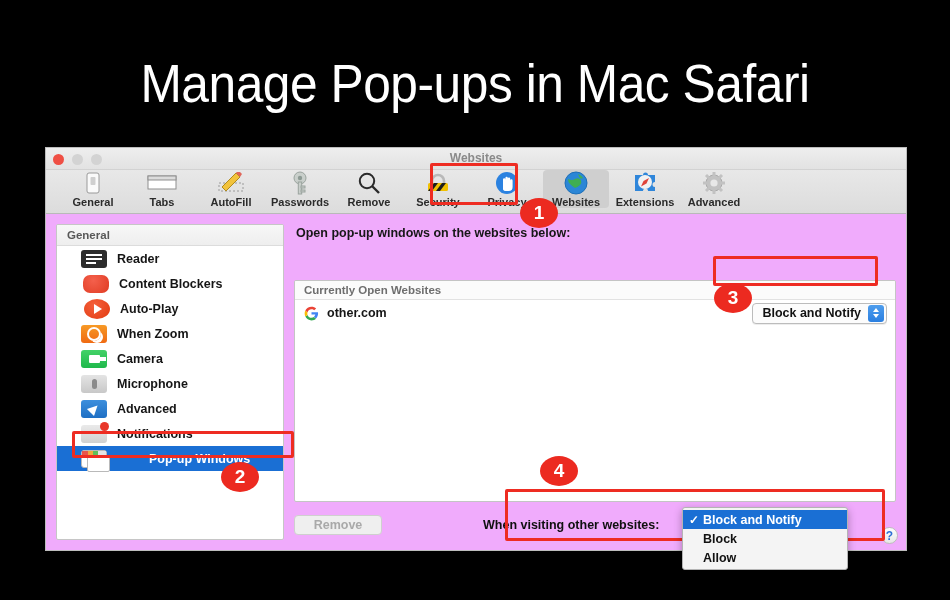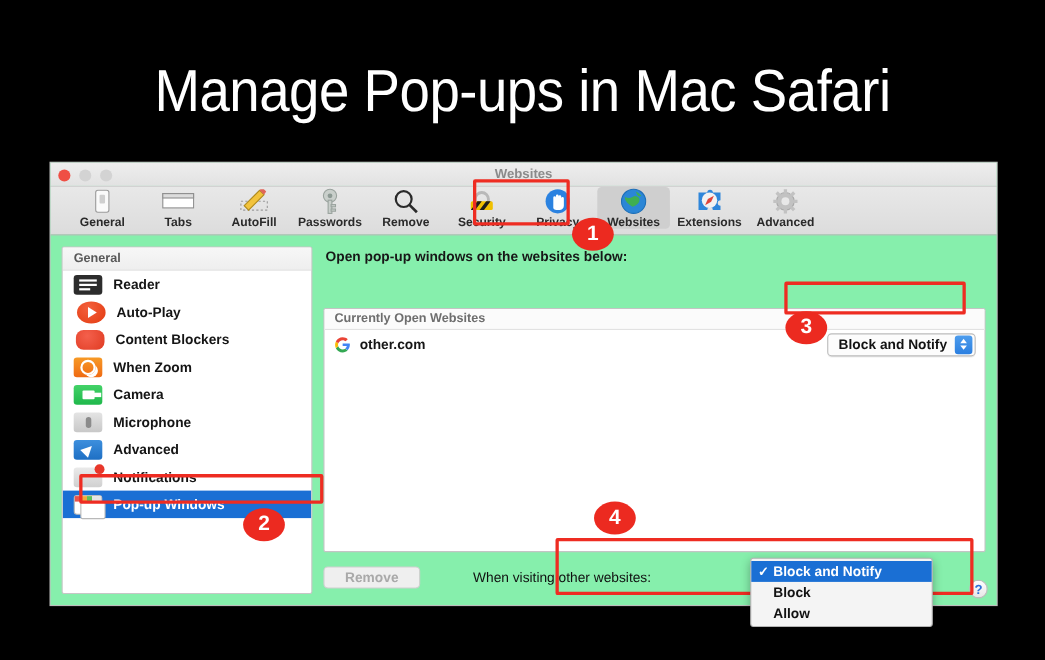--- a/index.html
+++ b/index.html
@@ -18,21 +18,21 @@
     font-size: 54px; font-weight: 400; letter-spacing: -0.5px;
     font-family: "Liberation Sans Narrow","Liberation Sans", sans-serif;
     transform: scaleX(0.92); transform-origin: center;
     white-space: nowrap;
   }
 
   
   .window {
     position: absolute; left: 46px; top: 148px;
     width: 860px; height: 402px;
-    background: #86efac;
+    background: #f0abfc;
     box-shadow: 0 0 0 1px #bdbdbd;
   }
   .titlebar {
     position: relative; height: 22px;
     background: linear-gradient(#eeeeee,#e2e2e2);
     border-bottom: 1px solid #d2d2d2;
   }
   .win-title {
     position: absolute; left:0; right:0; top: 3px;
     text-align: center; font-size: 12px; font-weight: 700; color: #8a8a8a;
@@ -68,26 +68,26 @@
     overflow: hidden;
   }
   .sb-head {
     font-size: 11.5px; font-weight: 700; color: #585858;
     padding: 4px 0 4px 10px;
     background: linear-gradient(#f7f7f7,#eeeeee);
     border-bottom: 1px solid #dcdcdc;
   }
   .sb-item {
     display: flex; align-items: center; gap: 10px;
-    height: 25px; padding-left: 10px;
+    height: 25px; padding-left: 24px;
   }
   .sb-item.active { background: #1a6fd4; }
   .sb-ico { width: 26px; height: 18px; flex: 0 0 26px; position: relative; border-radius: 3px; }
   .sb-lbl { font-size: 12.5px; font-weight: 700; color: #151515; }
-  .sb-item.active .sb-lbl { color: #fff; }
+  .sb-item.active .sb-lbl { color: #fff; margin-left: 32px; }
 
   
   .ic-reader { background:#2c2c2c; }
   .ic-reader i { position:absolute; left:5px; background:#fff; height:2px; display:block; }
   .ic-reader i:nth-child(1){ top:4px; width:16px;}
   .ic-reader i:nth-child(2){ top:8px; width:16px;}
   .ic-reader i:nth-child(3){ top:12px; width:10px;}
   .ic-block { background: radial-gradient(circle at 40% 30%, #f4604c, #e03b22);
               width:22px;height:18px; border-radius:7px; margin-left:2px;}
   .ic-play { background: radial-gradient(circle at 40% 30%, #f4603c, #e23a10);
@@ -141,21 +141,21 @@
   .stepper i { width:0;height:0;border-left:3.5px solid transparent;border-right:3.5px solid transparent;display:block; }
   .stepper i:first-child { border-bottom:4px solid #fff; }
   .stepper i:last-child  { border-top:4px solid #fff; }
 
   .footer { display: flex; align-items: center; height: 30px; margin-top: 8px; position: relative; }
   .remove-btn {
     width: 88px; height: 20px; border: 1px solid #cfcfcf; border-radius: 4px;
     background: #efefef; color: #a9a9a9; font-size: 12.5px; font-weight: 700;
     display: flex; align-items: center; justify-content: center;
   }
-  .visit-label { font-size: 12.5px; font-weight: 400; color: #101010; margin-left: 48px; white-space: nowrap; }
+  .visit-label { font-size: 12.5px; font-weight: 700; color: #101010; margin-left: 101px; white-space: nowrap; }
 
   
   .menu {
     position: absolute; left: 388px; top: -3px; width: 166px;
     background: #f4f4f4; border: 1px solid #b4b4b4; border-radius: 3px;
     box-shadow: 0 3px 9px rgba(0,0,0,.3); padding: 2px 0; z-index: 30;
   }
   .menu-item { display: flex; align-items: center; height: 19px; padding-left: 6px; font-size: 12.5px; font-weight: 700; color: #121212; }
   .menu-item.sel { background: #1a6fd4; color: #fff; }
   .menu-check { width: 14px; font-size: 12px; }
@@ -323,26 +323,26 @@
 
         <div class="sb-item">
           <div class="sb-ico ic-reader">
               <i></i>
               <i></i>
               <i></i>
             </div>
           <div class="sb-lbl">Reader</div>
         </div>
         <div class="sb-item">
+          <div class="sb-ico ic-block"></div>
+          <div class="sb-lbl">Content Blockers</div>
+        </div>
+        <div class="sb-item">
           <div class="sb-ico ic-play"></div>
           <div class="sb-lbl">Auto-Play</div>
-        </div>
-        <div class="sb-item">
-          <div class="sb-ico ic-block"></div>
-          <div class="sb-lbl">Content Blockers</div>
         </div>
         <div class="sb-item">
           <div class="sb-ico ic-zoom"></div>
           <div class="sb-lbl">When Zoom</div>
         </div>
         <div class="sb-item">
           <div class="sb-ico ic-cam"></div>
           <div class="sb-lbl">Camera</div>
         </div>
         <div class="sb-item">

